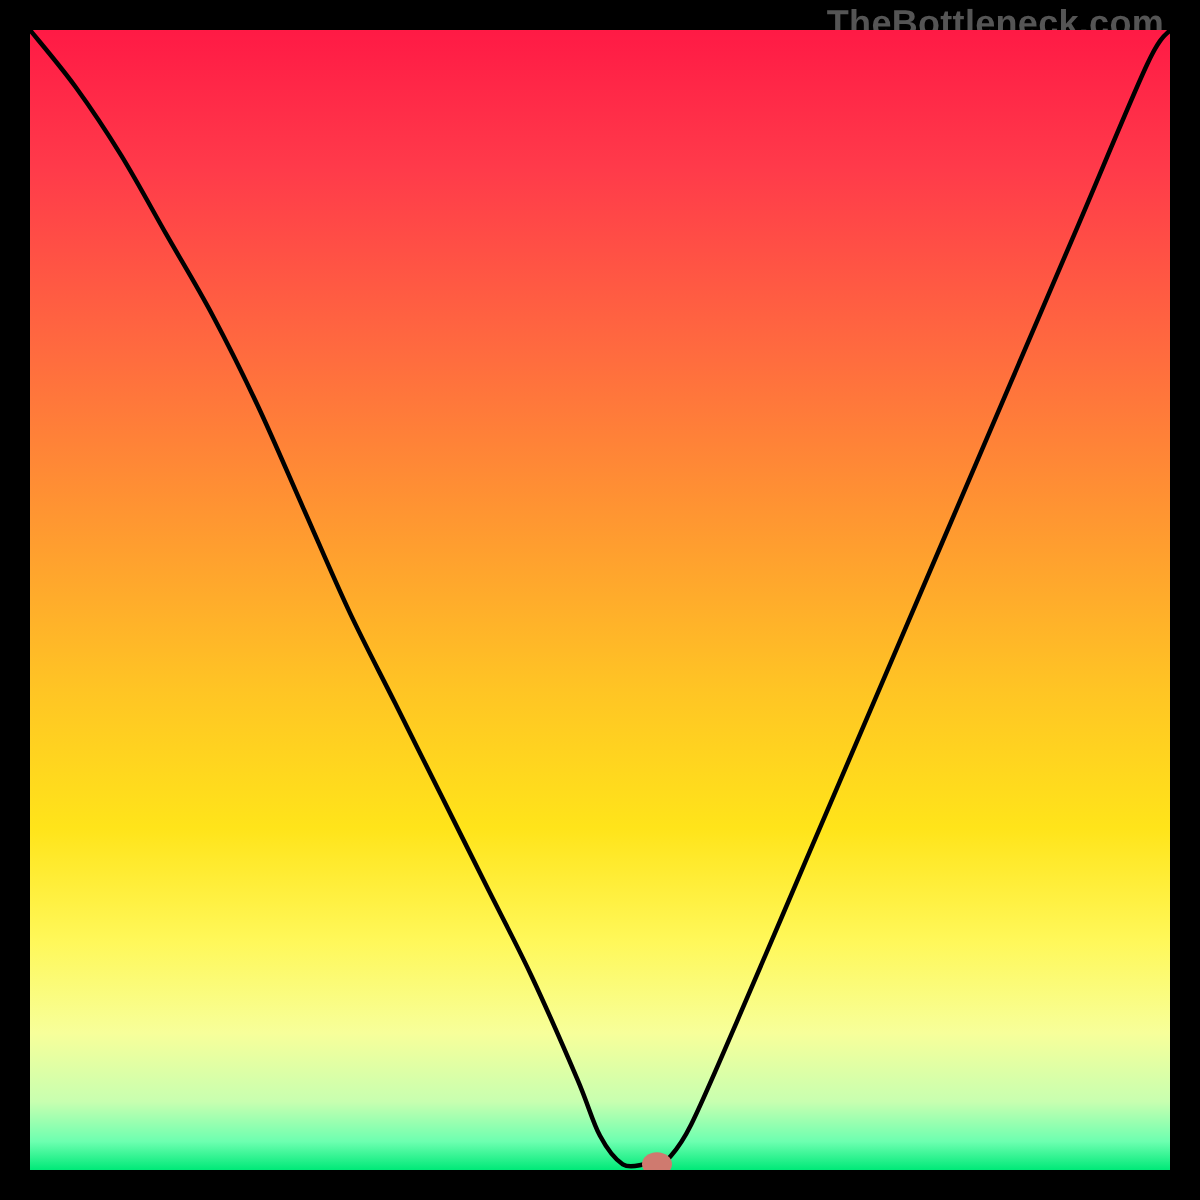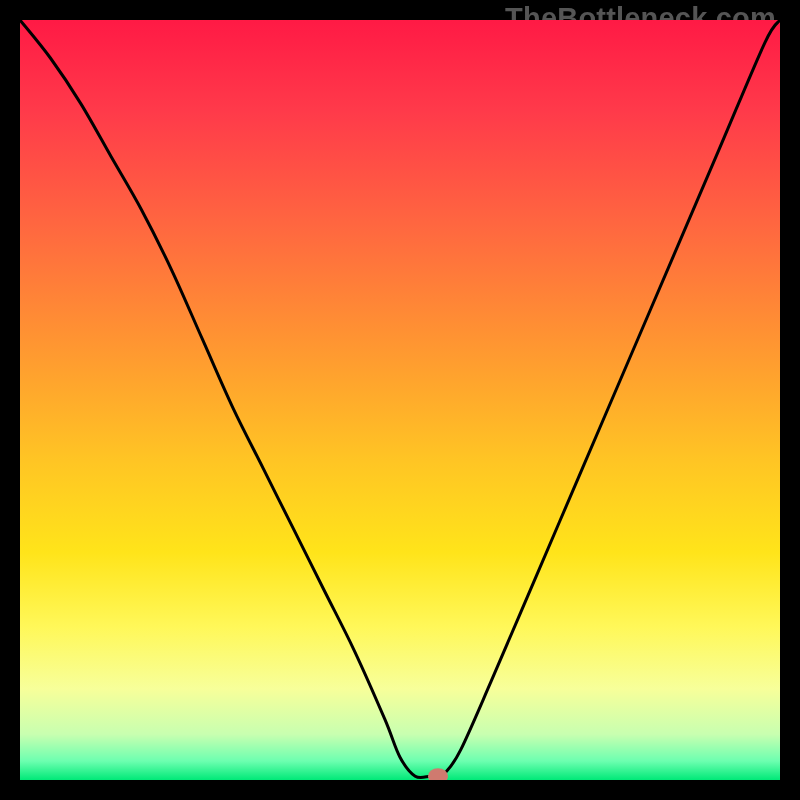--- a/index.html
+++ b/index.html
@@ -16,21 +16,21 @@
     top: 20px;
     width: 760px;
     height: 760px;
   }
   .watermark {
     position: absolute;
     top: 2px;
     right: 24px;
     color: #555;
     font-family: Arial, Helvetica, sans-serif;
-    font-size: 29px;
+    font-size: 24px;
     font-weight: 600;
     letter-spacing: 0.2px;
     user-select: none;
   }
   svg { display: block; }
 </style>
 </head>
 <body>
 
 <div class="frame">

